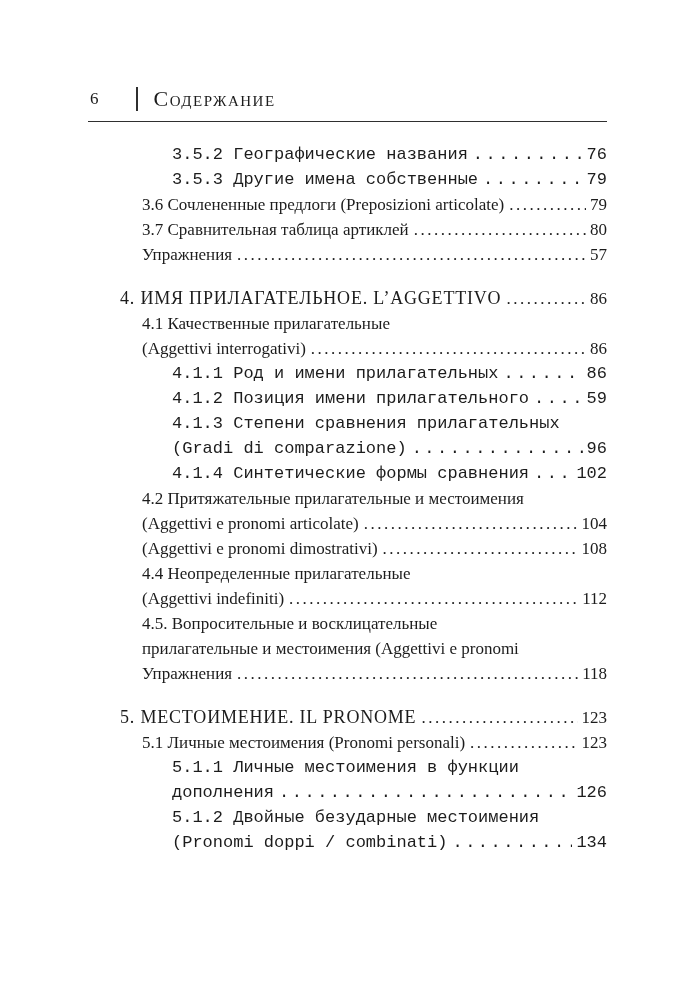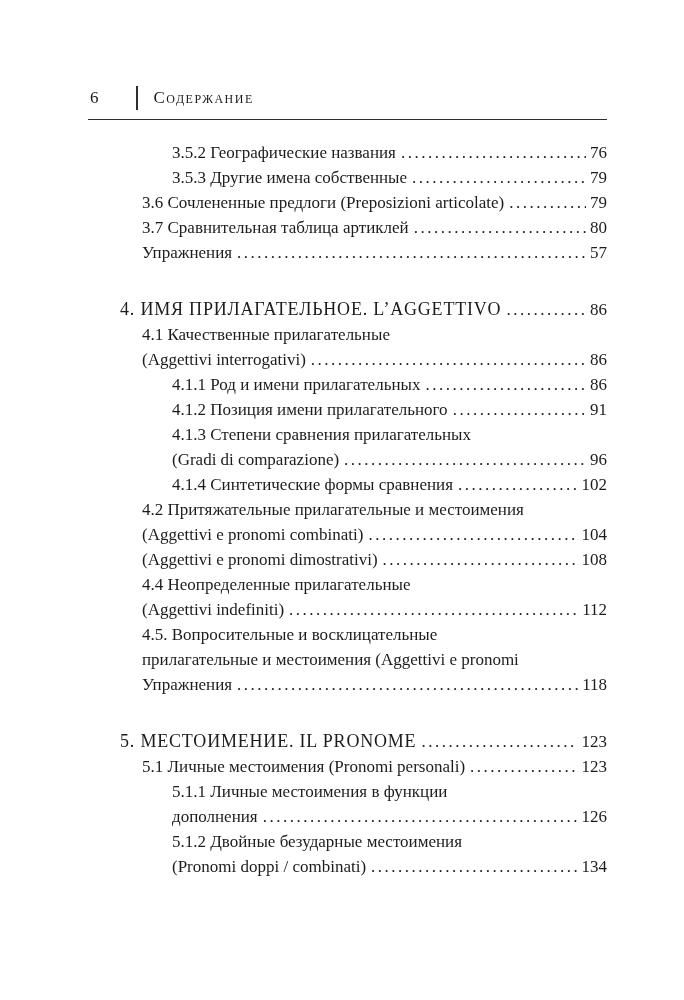--- a/index.html
+++ b/index.html
@@ -36,35 +36,35 @@
   }
   .vbar {
     width: 1.5px;
     height: 24px;
     background: #2f2f2f;
     margin: 0 16px 0 10px;
   }
   .title {
     font-variant: small-caps;
     letter-spacing: 1.5px;
-    font-size: 17px;
+    font-size: 22px;
   }
   .toc {
     margin: 20px 0 0 120px;
     width: 487px;
     font-size: 17px;
   }
   .row {
     display: flex;
     align-items: baseline;
     line-height: 25px;
   }
   .lvl1 { padding-left: 22px; }
-  .lvl2 { padding-left: 52px; }
-  .gap  { margin-top: 32px; justify-content: space-between; }
+  .lvl2 { padding-left: 52px; font-family: Liberation Mono, monospace; }
+  .gap  { margin-top: 19px; justify-content: space-between; }
   .chapter .text {
     font-size: 18px;
     letter-spacing: 0.8px;
   }
   .text {
     white-space: nowrap;
   }
   .leader {
     flex: 1 1 auto;
     overflow: hidden;
@@ -130,40 +130,40 @@
         <span class="pageref">86</span>
       </div>
       <div class="row lvl2">
         <span class="text">4.1.1 Род и имени прилагательных</span>
         <span class="leader"></span>
         <span class="pageref">86</span>
       </div>
       <div class="row lvl2">
         <span class="text">4.1.2 Позиция имени прилагательного</span>
         <span class="leader"></span>
-        <span class="pageref">91</span>
+        <span class="pageref">59</span>
       </div>
       <div class="row lvl2">
         <span class="text">4.1.3 Степени сравнения прилагательных</span>
       </div>
       <div class="row lvl2">
         <span class="text">(Gradi di comparazione)</span>
         <span class="leader"></span>
         <span class="pageref">96</span>
       </div>
       <div class="row lvl2">
         <span class="text">4.1.4 Синтетические формы сравнения</span>
         <span class="leader"></span>
         <span class="pageref">102</span>
       </div>
       <div class="row lvl1">
         <span class="text">4.2 Притяжательные прилагательные и местоимения</span>
       </div>
       <div class="row lvl1">
-        <span class="text">(Aggettivi e pronomi combinati)</span>
+        <span class="text">(Aggettivi e pronomi articolate)</span>
         <span class="leader"></span>
         <span class="pageref">104</span>
       </div>
       <div class="row lvl1">
         <span class="text">(Aggettivi e pronomi dimostrativi)</span>
         <span class="leader"></span>
         <span class="pageref">108</span>
       </div>
       <div class="row lvl1">
         <span class="text">4.4 Неопределенные прилагательные</span>

